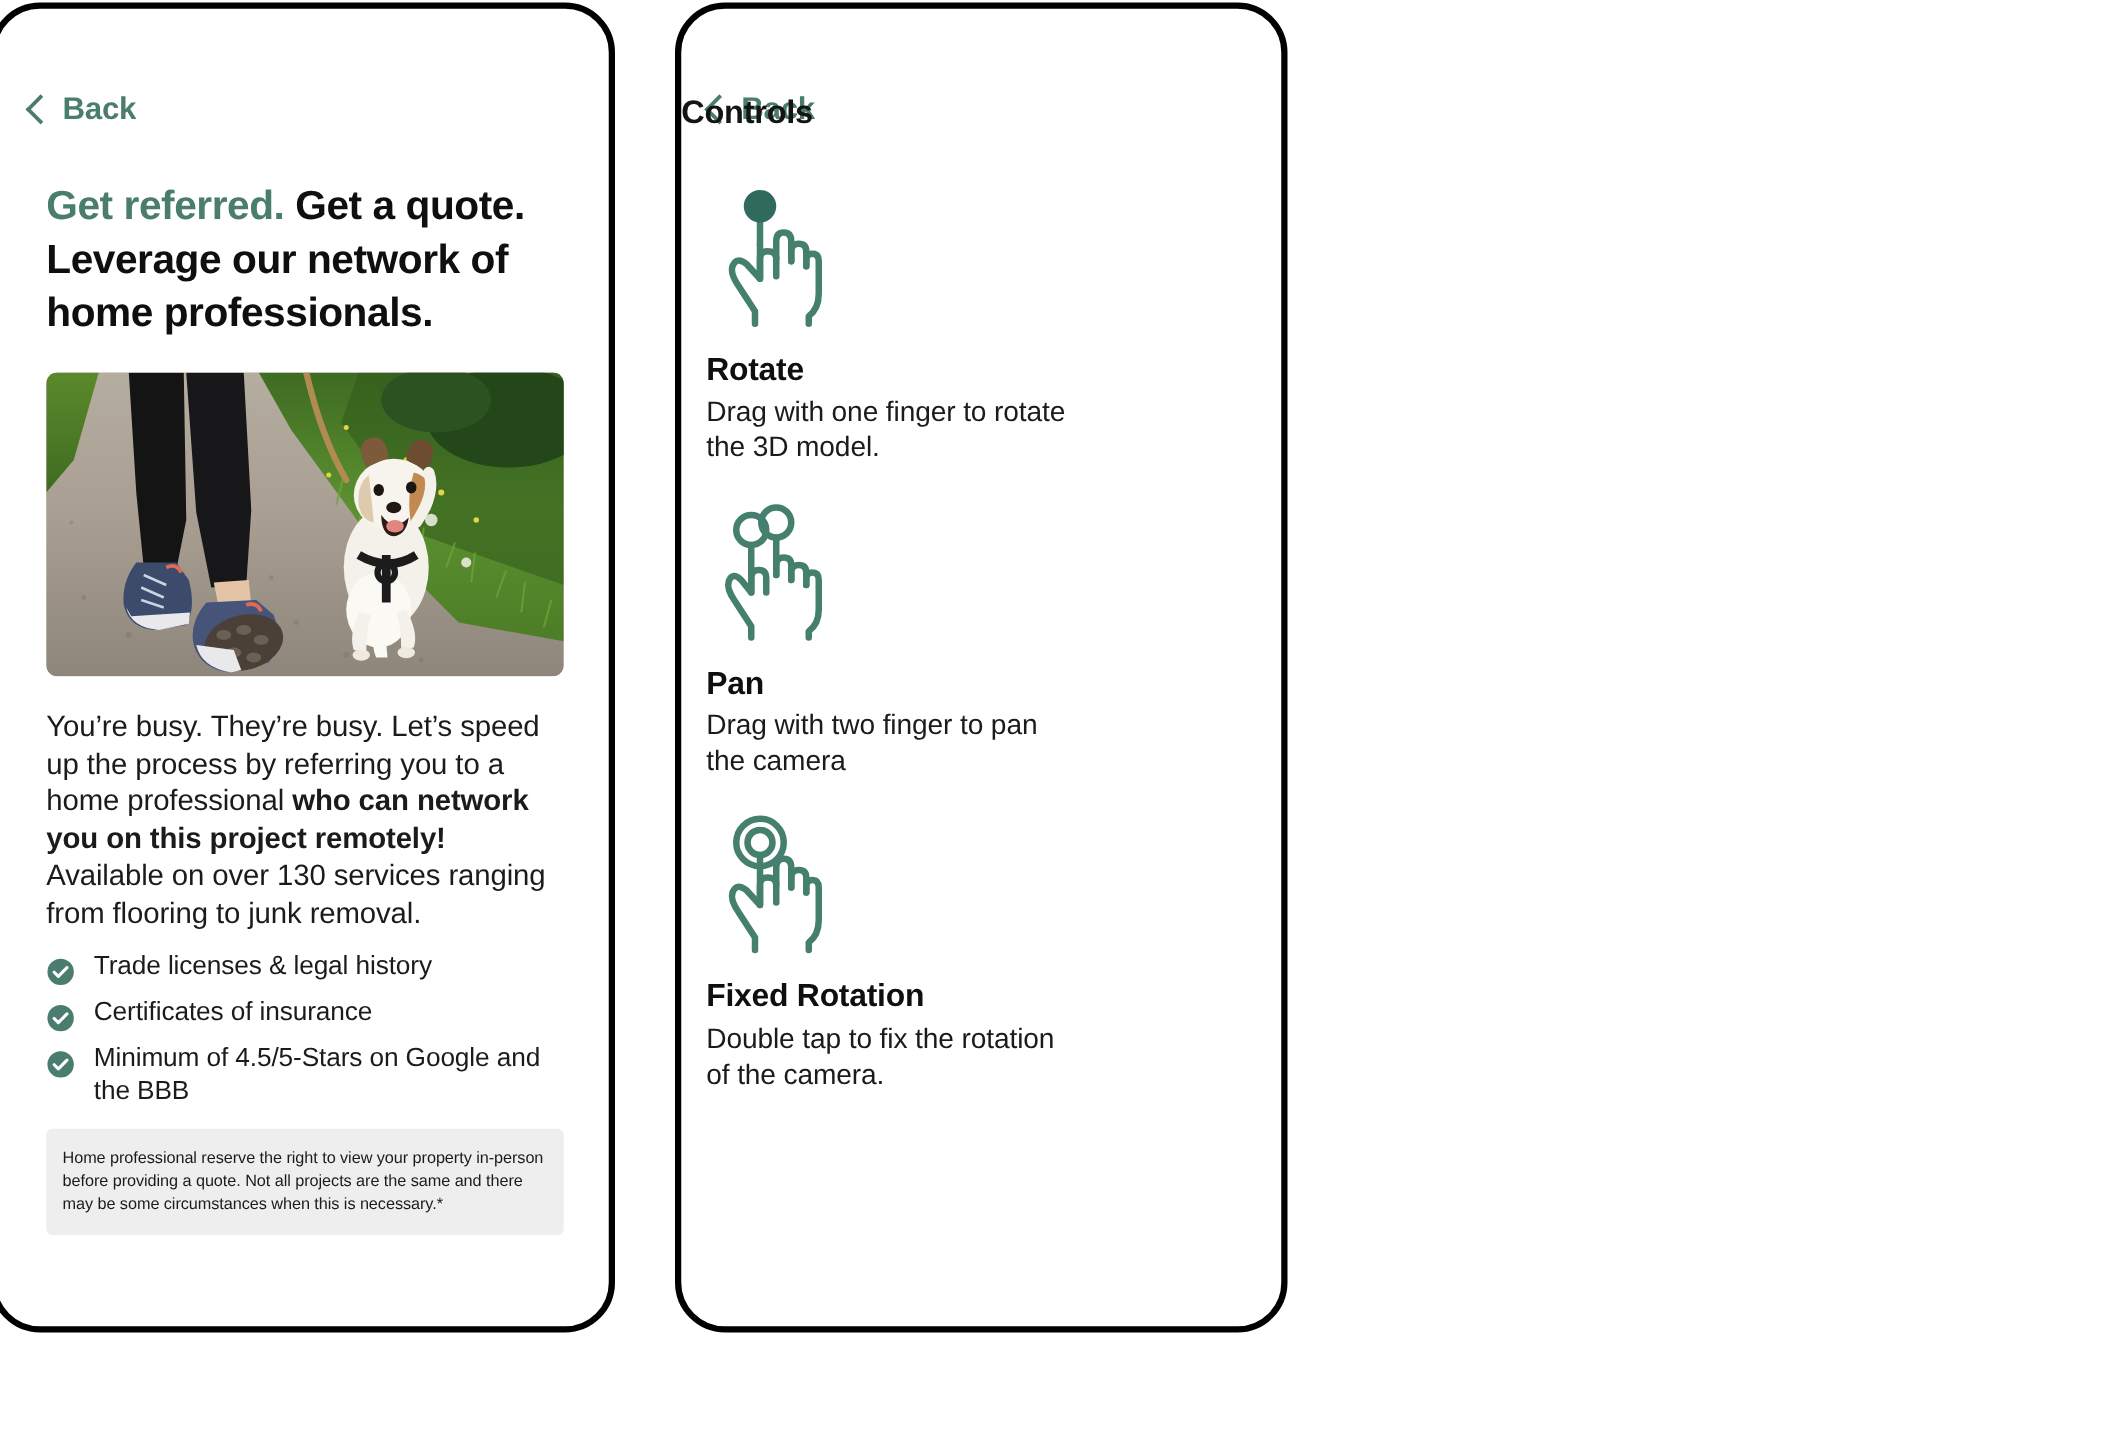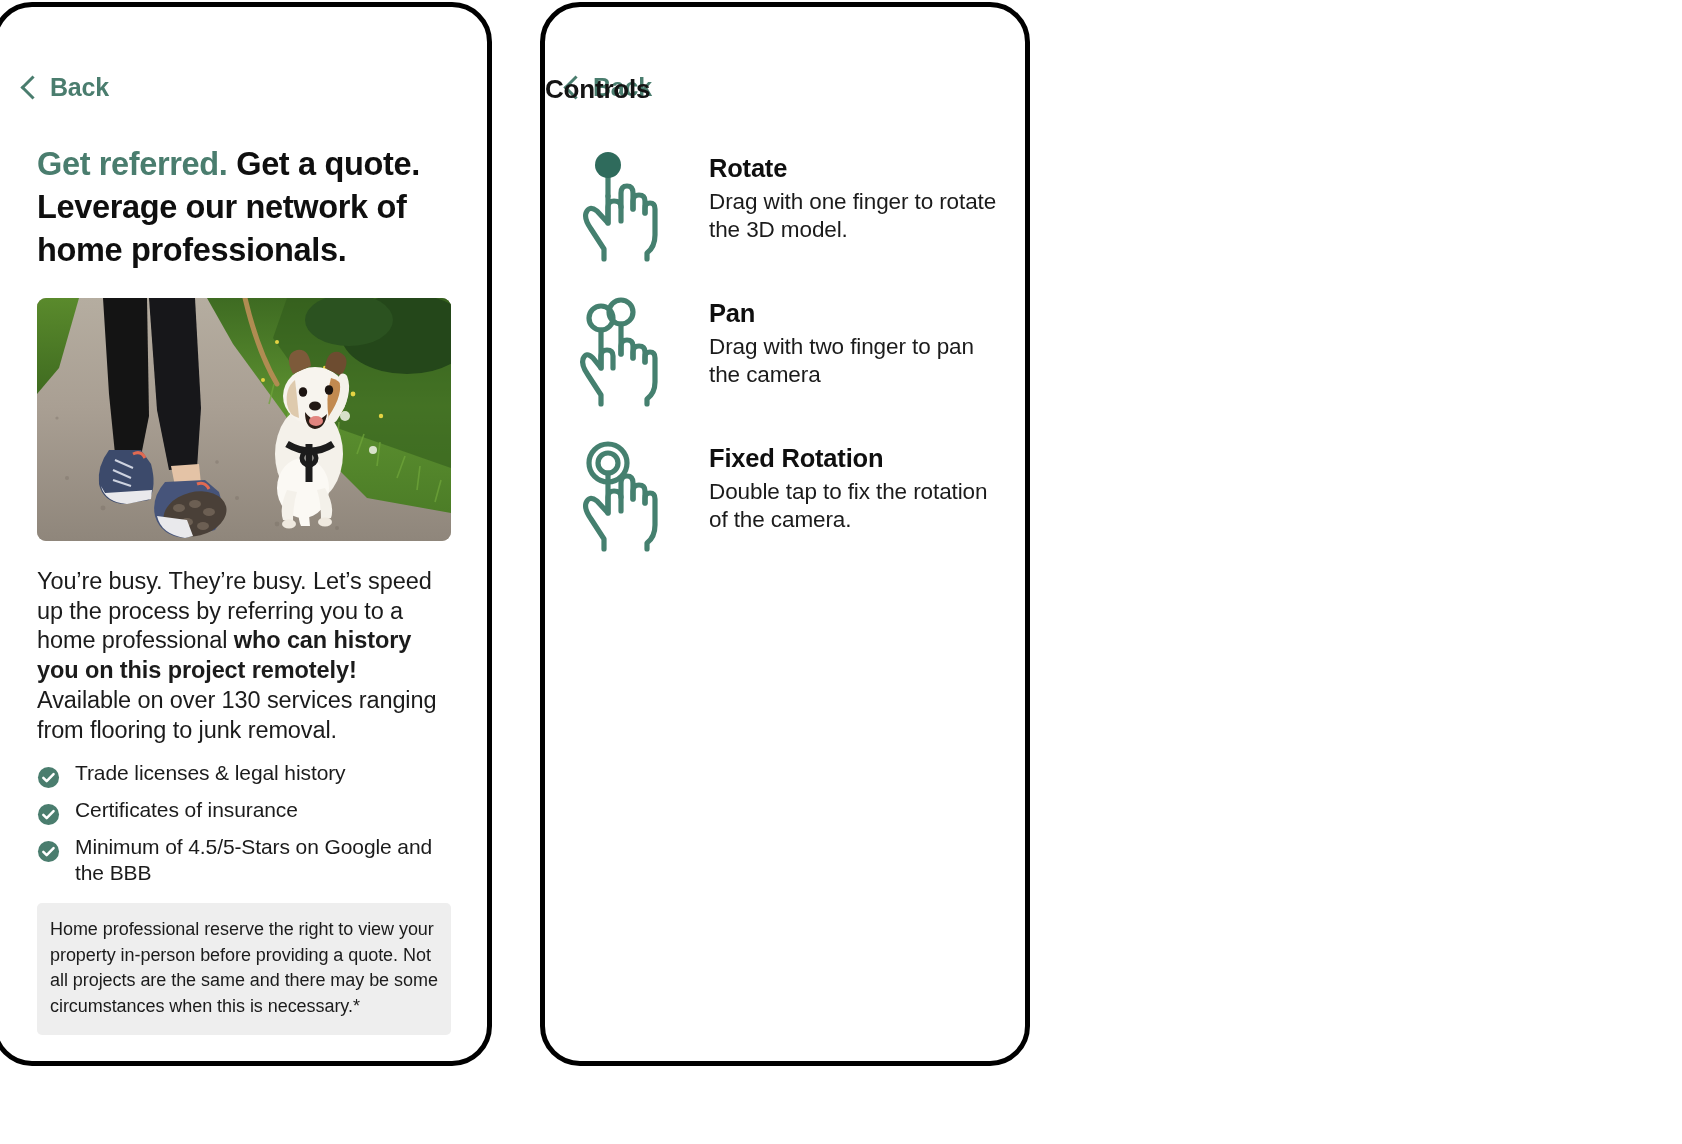--- a/index.html
+++ b/index.html
@@ -152,38 +152,39 @@
     letter-spacing: -0.1px;
   }
 
   .disclaimer {
     margin-top: 16px;
     width: 414px;
     box-sizing: border-box;
     background: #eeeeee;
     border-radius: 5px;
     padding: 14px 13px 16px 13px;
-    font-size: 18px;
+    font-size: 13px;
     line-height: 1.42;
     color: #1b1b1b;
     letter-spacing: -0.05px;
   }
 
   
   .rp-body {
     position: absolute;
     left: 20px;
     right: 20px;
     top: 140px;
   }
   .ctrl-row {
     display: flex;
     align-items: flex-start;
-    gap: 34px;
+    gap: 8px;
     margin-bottom: 25px;
+    flex-direction: column;
   }
   .ctrl-icon {
     flex: 0 0 auto;
     width: 110px;
     height: 120px;
     display: flex;
     align-items: center;
     justify-content: center;
   }
   .ctrl-icon svg { display: block; }
@@ -346,21 +347,21 @@
           <path d="M250 192 q-8 18 -4 30 l10 2 q0 -18 4 -30 z" fill="#f4f1ea"></path>
           <path d="M288 190 q10 18 6 30 l-10 2 q0 -18 -4 -30 z" fill="#f4f1ea"></path>
           <path d="M262 200 q-2 20 2 28 l9 0 q-2 -18 0 -28 z" fill="#fbf9f4"></path>
           <ellipse cx="252" cy="226" rx="7" ry="4.5" fill="#efe9df"></ellipse>
           <ellipse cx="288" cy="224" rx="7" ry="4.5" fill="#efe9df"></ellipse>
 
           <path d="M296 120 q16 -24 10 -40" stroke="#f4f1ea" stroke-width="9" fill="none" stroke-linecap="round"></path>
         </svg>
       </div>
 
-      <div class="para"><span>You’re busy. They’re busy. Let’s speed up the process by referring you to a home professional </span><b>who can history you on this project remotely!</b><span> Available on over 130 services ranging from flooring to junk removal.</span></div>
+      <div class="para"><span>You’re busy. They’re busy. Let’s speed up the process by referring you to a home professional </span><b>who can network you on this project remotely!</b><span> Available on over 130 services ranging from flooring to junk removal.</span></div>
 
       <div class="checklist">
         <div class="check-row">
           <span class="check-icon">
             <svg width="23" height="23" viewBox="0 0 24 24" aria-hidden="true">
               <circle cx="12" cy="12" r="11" fill="#4a7d6e"></circle>
               <path d="M6.6 12.3 l3.5 3.5 l7.2 -7.4" fill="none" stroke="#ffffff" stroke-width="2.6" stroke-linecap="round" stroke-linejoin="round"></path>
             </svg>
           </span>
           <span class="check-text">Trade licenses &amp; legal history</span>

